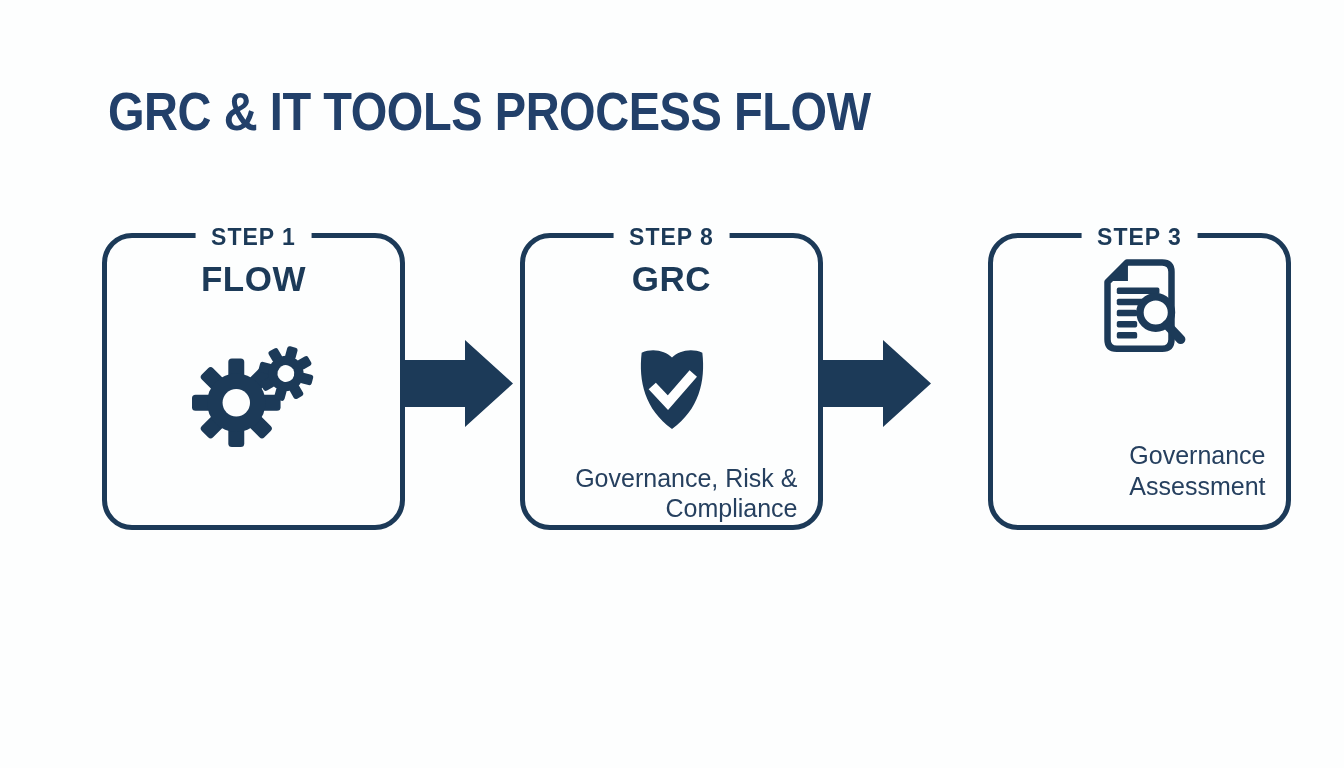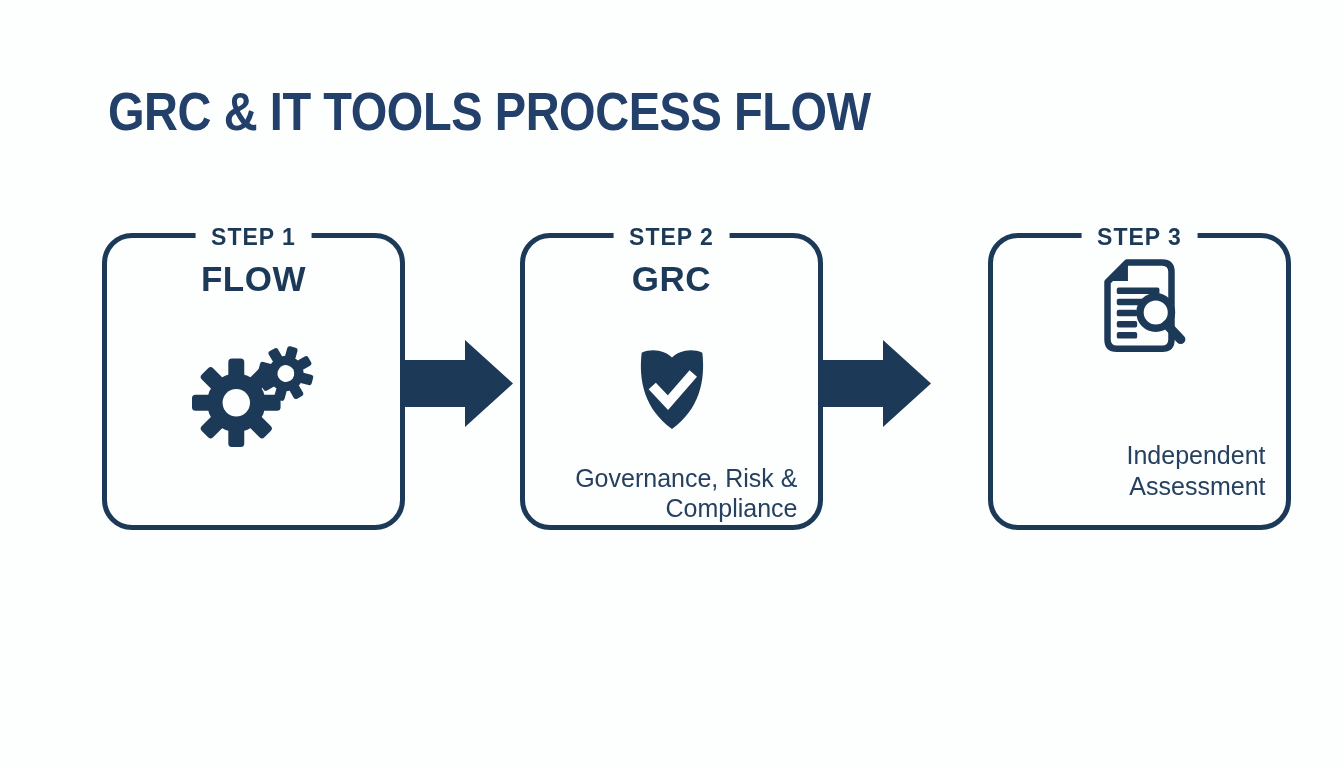--- a/index.html
+++ b/index.html
@@ -87,21 +87,21 @@
         </g>
       </svg>
     </div>
   </div>
 
   <svg class="flow-arrow a1" viewBox="0 0 112 87" aria-hidden="true">
     <polygon points="0,20 64,20 64,0 112,43.5 64,87 64,67 0,67" fill="#1c3a58"></polygon>
   </svg>
 
   <div class="step-box b2">
-    <div class="step-label">STEP 2</div>
+    <div class="step-label">STEP 8</div>
     <div class="step-heading">GRC</div>
     <div class="icon-wrap">
       <svg width="82" height="88" viewBox="0 0 100 105" aria-hidden="true">
         <path d="M50 13 C42 5 27 1 13 7 C9 42 17 76 50 100 C83 76 91 42 87 7 C73 1 58 5 50 13 Z" fill="#1c3a58"></path>
         <polyline points="30,52 45,68 72,37" fill="none" stroke="#ffffff" stroke-width="12" stroke-linecap="square"></polyline>
       </svg>
     </div>
     <div class="step-desc">Governance, Risk &amp; Compliance</div>
   </div>
 
@@ -119,16 +119,16 @@
           <rect x="33" y="34" width="46" height="7" rx="2"></rect>
           <rect x="33" y="46" width="46" height="7" rx="2"></rect>
           <rect x="33" y="58" width="22" height="7" rx="2"></rect>
           <rect x="33" y="70" width="22" height="7" rx="2"></rect>
           <rect x="33" y="82" width="22" height="7" rx="2"></rect>
         </g>
         <circle cx="75" cy="61" r="17" fill="#fdfefe" stroke="#1c3a58" stroke-width="8"></circle>
         <line x1="87" y1="74" x2="102" y2="90" stroke="#1c3a58" stroke-width="10" stroke-linecap="round"></line>
       </svg>
     </div>
-    <div class="step-desc">Independent Assessment</div>
+    <div class="step-desc">Governance Assessment</div>
   </div>
 
 </div>
 
 </body></html>

